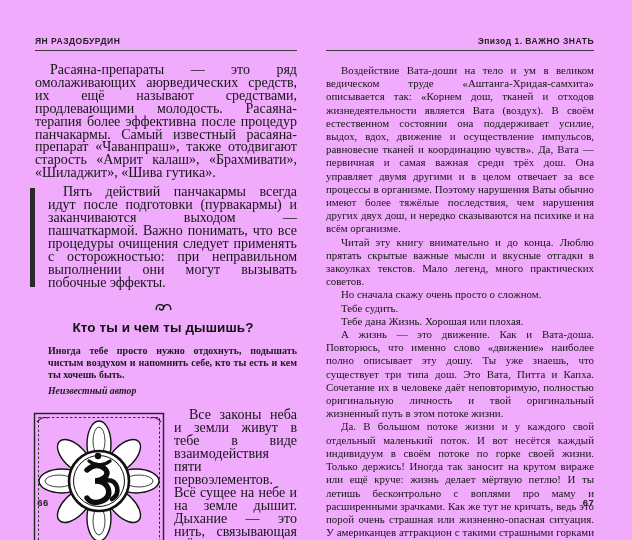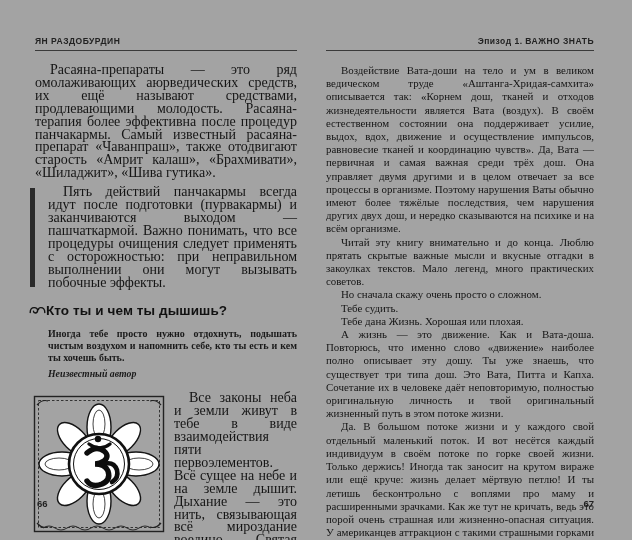--- a/index.html
+++ b/index.html
@@ -1,18 +1,18 @@
 <!DOCTYPE html>
 <html><head>
 <meta charset="utf-8">
 <style>
   html,body{margin:0;padding:0;background:#e9e9e7;}
   .spread{
     position:relative;width:632px;height:540px;margin:0 auto;
-    background:#a3a3a3;overflow:hidden;
+    background:#f0abfc;overflow:hidden;
     font-family:"Liberation Serif", serif;color:#161616;
   }
   .page{position:absolute;top:36px;}
   .page-left{left:35px;width:262px;}
   .page-right{left:326px;width:268px;}
 
   .running-head{
     font-family:"Liberation Sans", sans-serif;font-weight:bold;
     font-size:8.5px;letter-spacing:.5px;color:#222;line-height:10px;
   }
@@ -26,22 +26,23 @@
   .page-right p.body{font-size:10.9px;line-height:13.2px;}
   .indent{text-indent:15px;}
 
   .note{position:relative;margin:6px 0 0 13px;}
   .note-bar{
     position:absolute;left:-18px;top:2px;bottom:2px;width:5px;
     background:#2a2a2a;
   }
 
   .heading-row{
-    display:flex;align-items:center;gap:0;
+    display:flex;align-items:center;gap:6px;
     margin:14px 0 9px -6px;
+    flex-direction:column;
   }
   .ornament{display:inline-flex;flex:none;}
   h2.heading{
     margin:0;font-family:"Liberation Sans", sans-serif;font-weight:bold;
     font-size:13.5px;letter-spacing:.1px;color:#111;line-height:16px;
   }
 
   .epigraph{margin:0 0 13px 13px;}
   .epigraph-text{
     margin:0;font-size:10px;line-height:12px;font-weight:bold;
@@ -53,21 +54,21 @@
 
   .body-flow{margin-top:1px;}
   .body-flow::after{content:"";display:block;clear:both;}
   .om-figure{
     float:left;width:132px;height:138px;margin:3px 9px 2px -2px;
   }
   .om-figure svg{display:block;}
 
   .page-num{
     position:absolute;top:462px;
-    font-family:Liberation Sans, sans-serif;font-size:9.5px;
+    font-family:Liberation Mono, monospace;font-size:9.5px;
     font-weight:bold;color:#222;
   }
   .page-left .page-num{left:2px;}
   .page-right .page-num{right:0;}
 </style>
 </head>
 <body>
 
 <div class="spread">
 

